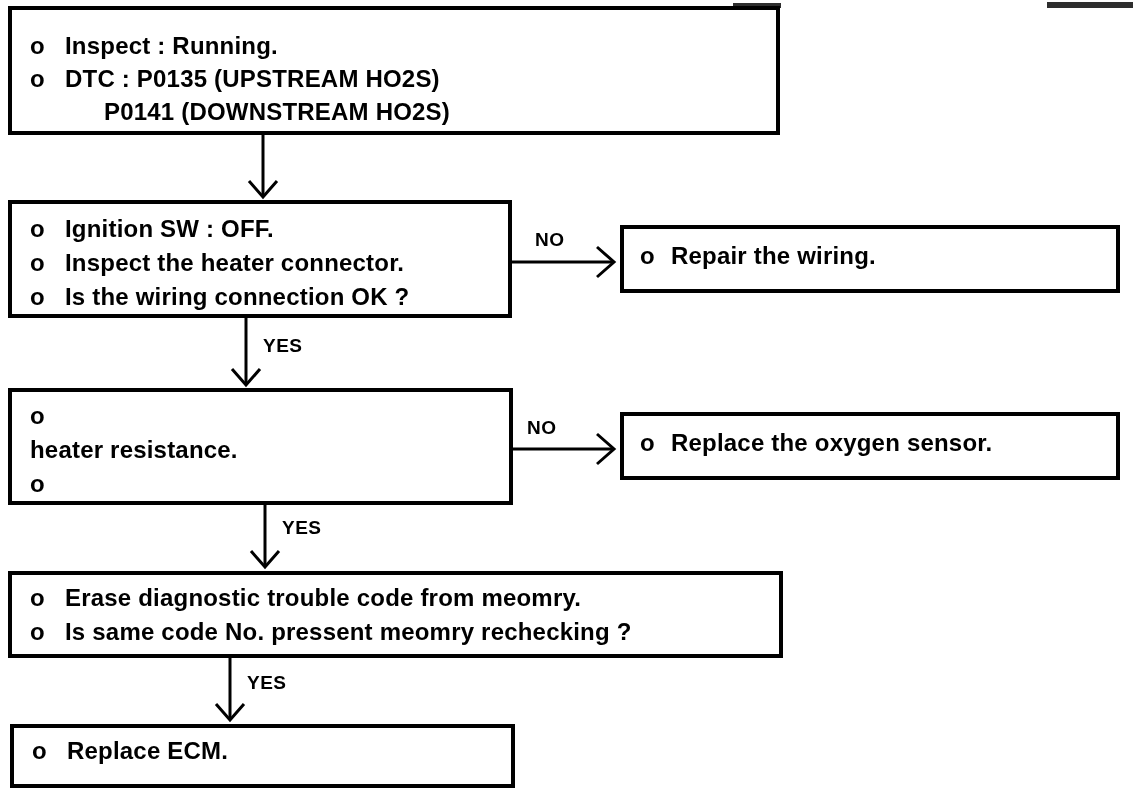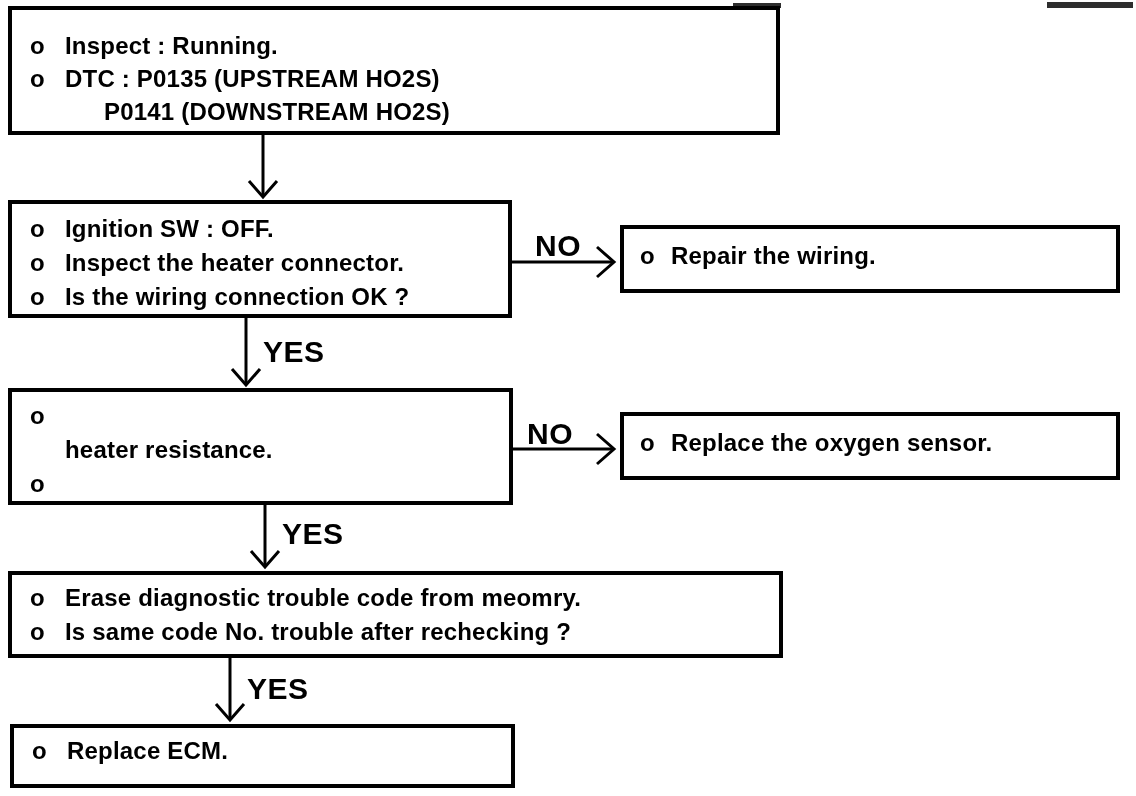--- a/index.html
+++ b/index.html
@@ -18,27 +18,27 @@
   .bullet { width:35px; flex:none; }
   .fbox-right .bullet { width:31px; }
   #box-start        { left:8px;   top:6px;   width:772px; height:129px; padding:19px 0 0 18px; }
   #box-start .row   { line-height:33px; }
   #box-start .indent-deep { margin-left:74px; }
   #box-check-wiring { left:8px;   top:200px; width:504px; height:118px; padding:8px 0 0 18px; }
   #box-check-wiring .row { line-height:34px; }
   #box-repair       { left:620px; top:225px; width:500px; height:68px;  padding:13px 0 0 16px; }
   #box-check-resist { left:8px;   top:388px; width:505px; height:117px; padding:7px 0 0 18px; }
   #box-check-resist .row { line-height:34px; }
-  #box-check-resist .indent { margin-left:35px; }
+  #box-check-resist .indent { }
   #box-replace-sensor { left:620px; top:412px; width:500px; height:68px; padding:13px 0 0 16px; }
   #box-erase        { left:8px;   top:571px; width:775px; height:87px;  padding:6px 0 0 18px; }
   #box-erase .row   { line-height:34px; }
   #box-ecm          { left:10px;  top:724px; width:505px; height:64px;  padding:9px 0 0 18px; }
   .edge-label {
-    position:absolute; font-size:30px; font-weight:700; letter-spacing:0.5px;
+    position:absolute; font-size:19px; font-weight:700; letter-spacing:0.5px;
   }
   #lbl-no1  { left:535px; top:229px; }
   #lbl-yes1 { left:263px; top:335px; }
   #lbl-no2  { left:527px; top:417px; }
   #lbl-yes2 { left:282px; top:517px; }
   #lbl-yes3 { left:247px; top:672px; }
   .artifact { position:absolute; background:#000; opacity:0.82; }
   #art-1 { left:1047px; top:2px; width:86px; height:6px; }
   #art-2 { left:733px;  top:3px; width:48px; height:5px; }
 </style>
@@ -129,21 +129,21 @@
     </div>
   </div>
 
   <div class="fbox" id="box-erase">
     <div class="row">
       <span class="bullet">o</span>
       <span class="txt">Erase diagnostic trouble code from meomry.</span>
     </div>
     <div class="row">
       <span class="bullet">o</span>
-      <span class="txt">Is same code No. trouble after rechecking ?</span>
+      <span class="txt">Is same code No. pressent meomry rechecking ?</span>
     </div>
   </div>
 
   <div class="fbox" id="box-ecm">
     <div class="row">
       <span class="bullet">o</span>
       <span class="txt">Replace ECM.</span>
     </div>
   </div>
 

